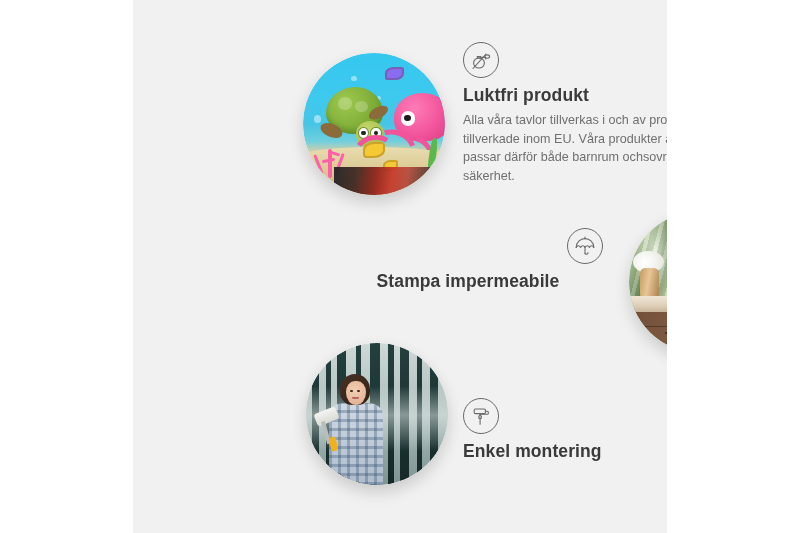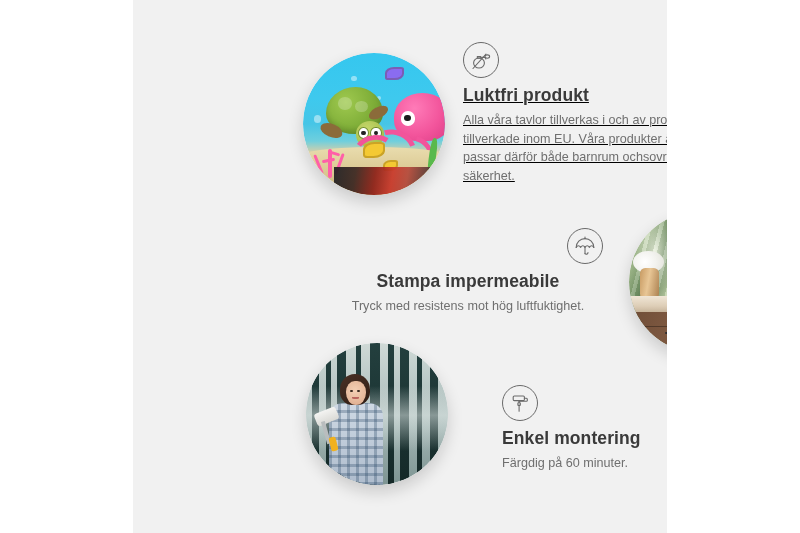--- a/index.html
+++ b/index.html
@@ -272,29 +272,29 @@
     letter-spacing: .1px;
   }
   .feat-desc {
     font-size: 12.6px;
     line-height: 1.47;
     color: #6f6f6f;
     margin: 0;
   }
 
   
-  #feature-odourless { left: 330px; top: 42px; width: 290px; text-align: left; text-decoration: underline; }
+  #feature-odourless { left: 330px; top: 42px; width: 290px; text-align: left; }
   #feature-odourless .feat-icon { margin-left: 0; }
 
   
   #feature-waterproof { left: 200px; top: 228px; width: 270px; text-align: center; }
   #feature-waterproof .icon-row { display:flex; justify-content:flex-end; }
 
   
-  #feature-easy-mount { left: 330px; top: 385px; width: 280px; text-align: left; margin-left: 39px; }
+  #feature-easy-mount { left: 330px; top: 398px; width: 280px; text-align: left; }
 
 </style>
 </head>
 <body>
 
 <div id="stage">
   <div class="panel">
 
     <div class="medallion" id="photo-underwater">
       <div class="inner">
@@ -369,21 +369,20 @@
           <svg width="24" height="24" viewBox="0 0 24 24" fill="none" stroke="#6a6a6a" stroke-width="1.1" stroke-linecap="round" stroke-linejoin="round">
             <path d="M3.2 13.4 A8.8 8.8 0 0 1 20.8 13.4"></path>
             <path d="M3.2 13.4 c1.5 -2.2 3.0 -2.2 4.4 0 c1.5 -2.2 3.0 -2.2 4.4 0 c1.5 -2.2 3.0 -2.2 4.4 0 c1.5 -2.2 3.0 -2.2 4.4 0"></path>
             <path d="M12 13.4 V19.6"></path>
             <path d="M12 19.6 a1.7 1.7 0 0 0 3.0 -1.0"></path>
             <path d="M12 4.6 V3.1"></path>
           </svg>
         </div>
       </div>
       <div class="feat-title">Stampa impermeabile</div>
-      <p class="feat-desc">Tryck med resistens mot hög luftfuktighet.</p>
     </div>
 
     <div class="medallion" id="photo-painter">
       <div class="inner">
         <div class="forest">
           <div class="tree"></div>
             <div class="tree"></div>
             <div class="tree"></div>
           <div class="tree"></div>
             <div class="tree"></div>
@@ -412,17 +411,16 @@
           <svg width="24" height="24" viewBox="0 0 24 24" fill="none" stroke="#6a6a6a" stroke-width="1.1" stroke-linecap="round" stroke-linejoin="round">
             <rect x="5.2" y="5.0" width="11.2" height="4.6" rx="1.1"></rect>
             <path d="M16.4 7.3 h2.0 a0.9 0.9 0 0 1 0.9 0.9 v1.2 a0.9 0.9 0 0 1 -0.9 0.9 h-7.3"></path>
             <path d="M11.1 10.3 v1.5"></path>
             <rect x="9.9" y="11.8" width="2.4" height="2.6" rx="0.5"></rect>
             <path d="M11.1 14.4 V20.2"></path>
           </svg>
         </div>
       </div>
       <div class="feat-title">Enkel montering</div>
-      <p class="feat-desc">Färgdig på 60 minuter.</p>
     </div>
 
   </div>
 </div>
 
 </body></html>

